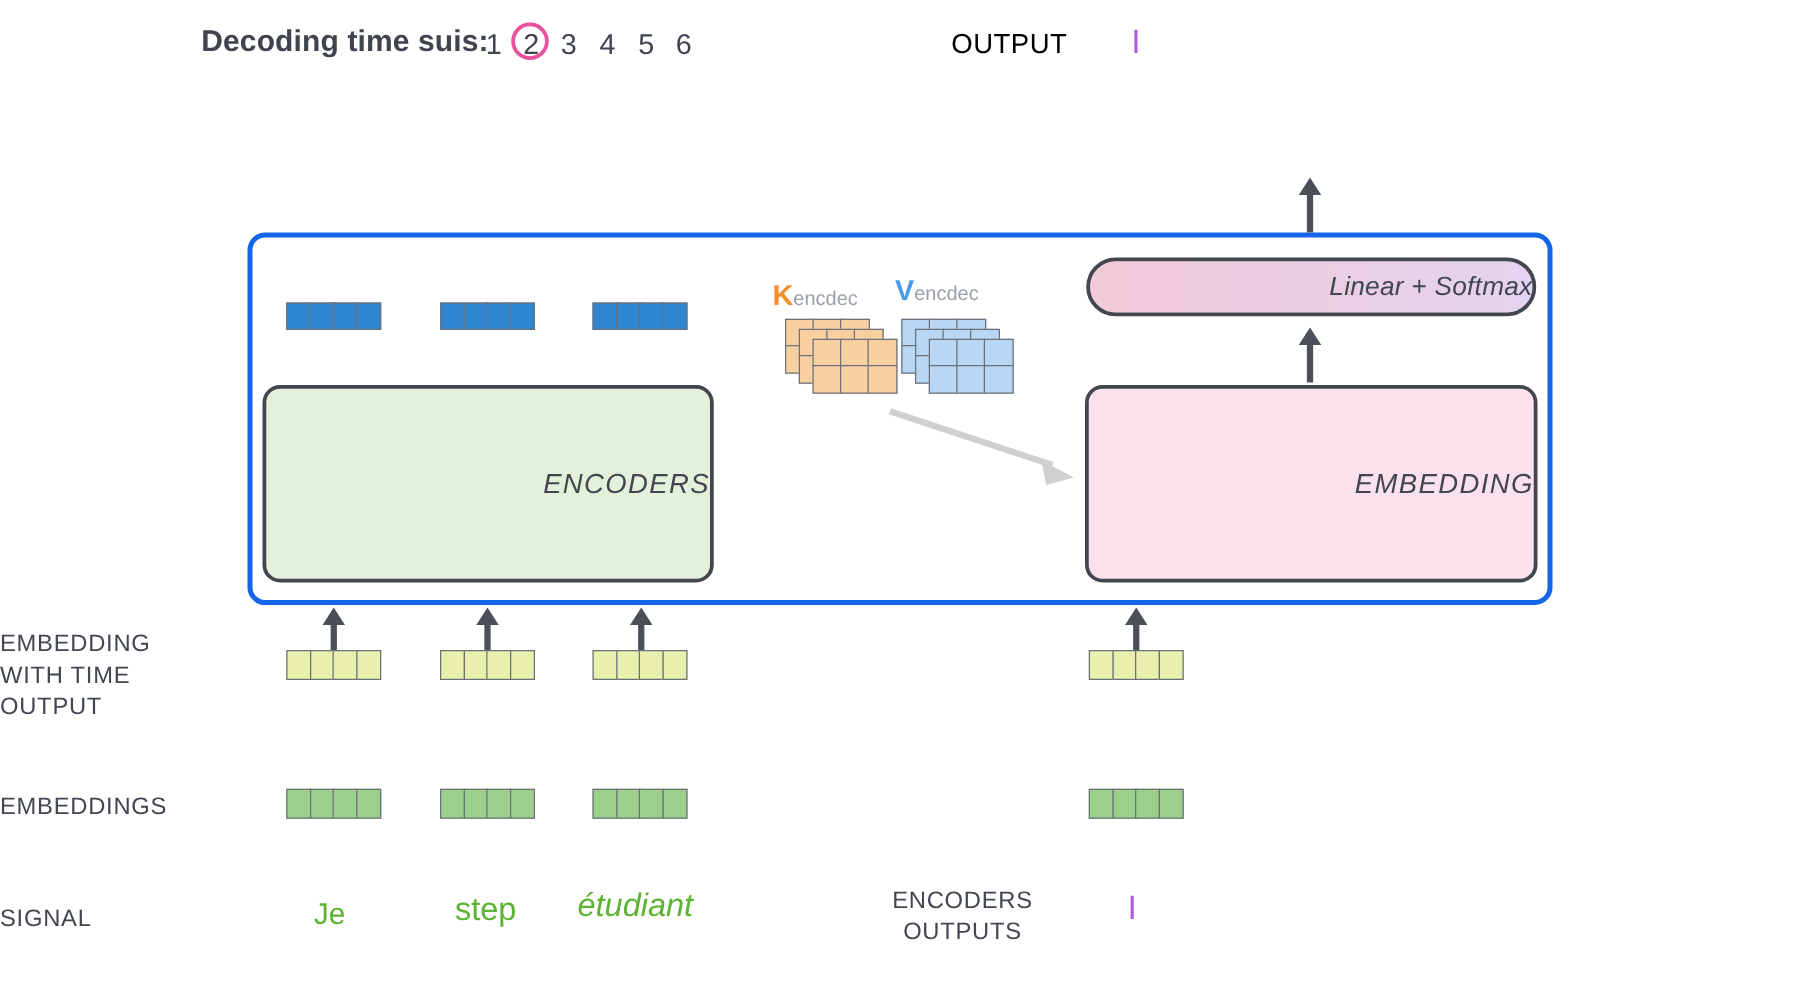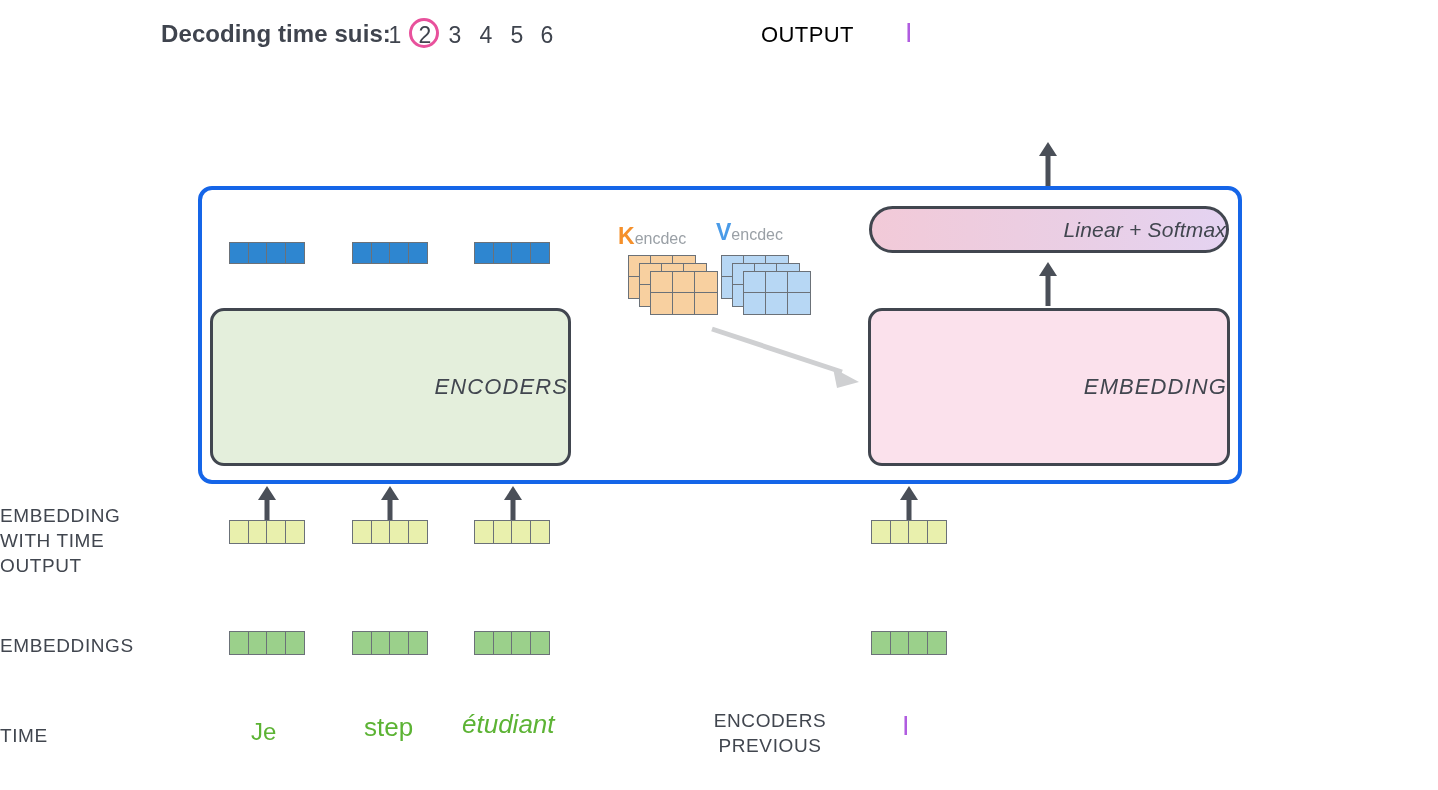--- a/index.html
+++ b/index.html
@@ -342,22 +342,22 @@
     <i class="cell-green" style="width:20px;height:24px"></i>
     <i class="cell-green" style="width:20px;height:24px"></i>
 </div>
 <div class="abs vec" style="left:871px; top:631px;">
   <i class="cell-green" style="width:20px;height:24px"></i>
     <i class="cell-green" style="width:20px;height:24px"></i>
     <i class="cell-green" style="width:20px;height:24px"></i>
     <i class="cell-green" style="width:20px;height:24px"></i>
 </div>
 
-<div class="abs row-label" id="label-input">TIME</div>
+<div class="abs row-label" id="label-input">SIGNAL</div>
 <div class="abs word" id="word-je">Je</div>
 <div class="abs word" id="word-suis">step</div>
 <div class="abs word" id="word-etudiant">étudiant</div>
 
 <div class="abs row-label" id="label-prev-out">
   <div>ENCODERS</div>
-  <div>PREVIOUS</div>
+  <div>OUTPUTS</div>
 </div>
 <div class="abs" id="prev-token">I</div>
 
 </body></html>

